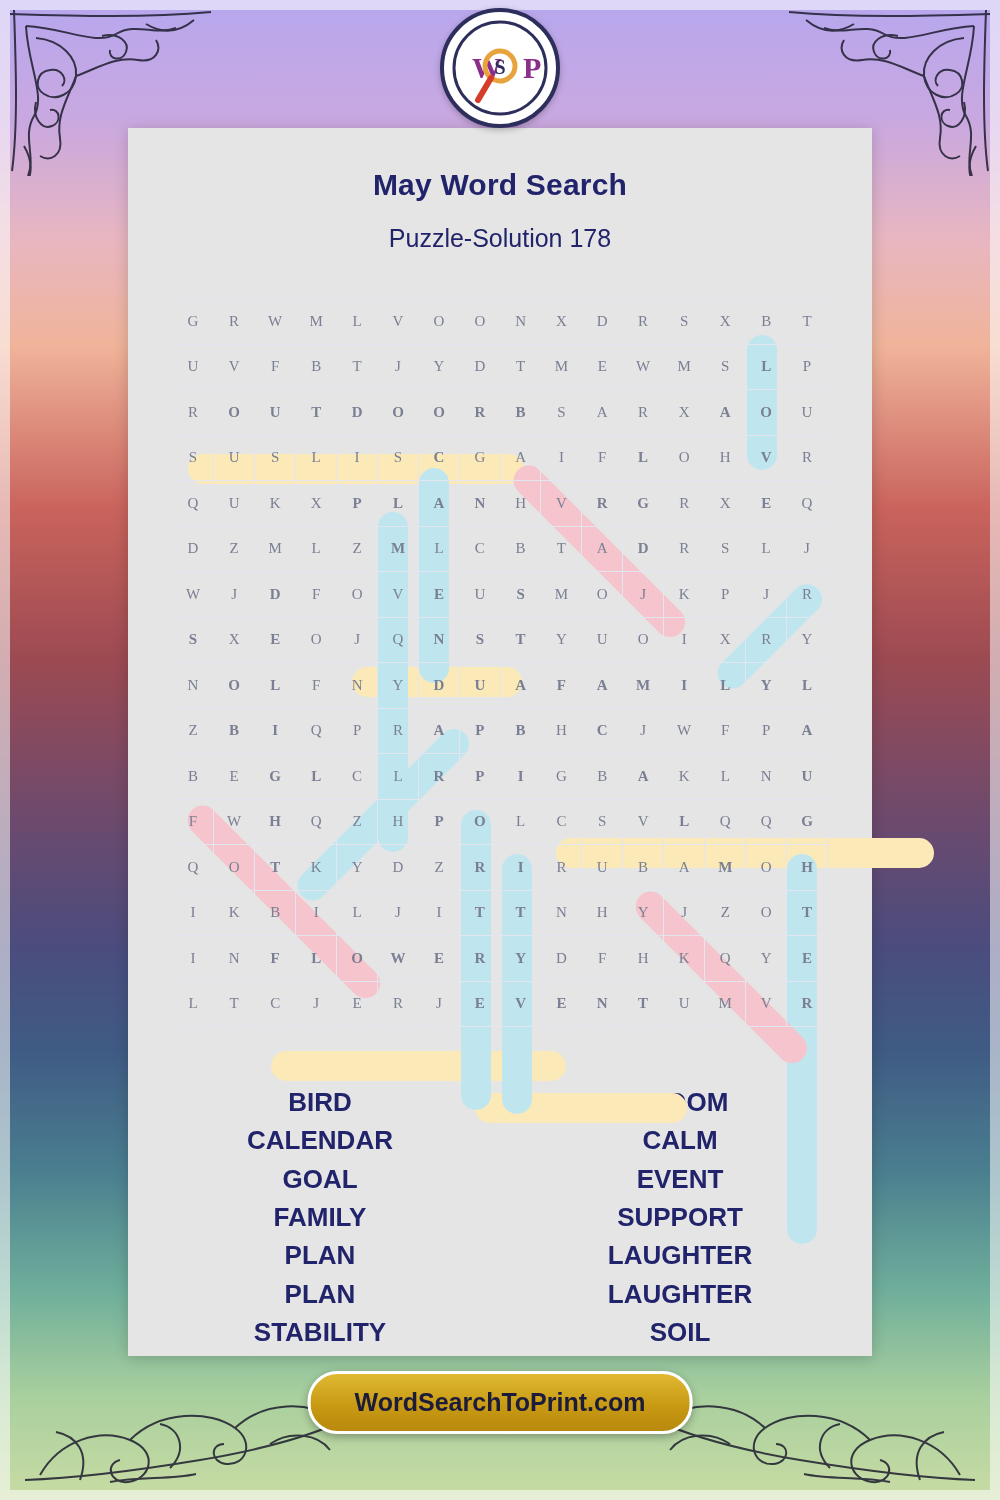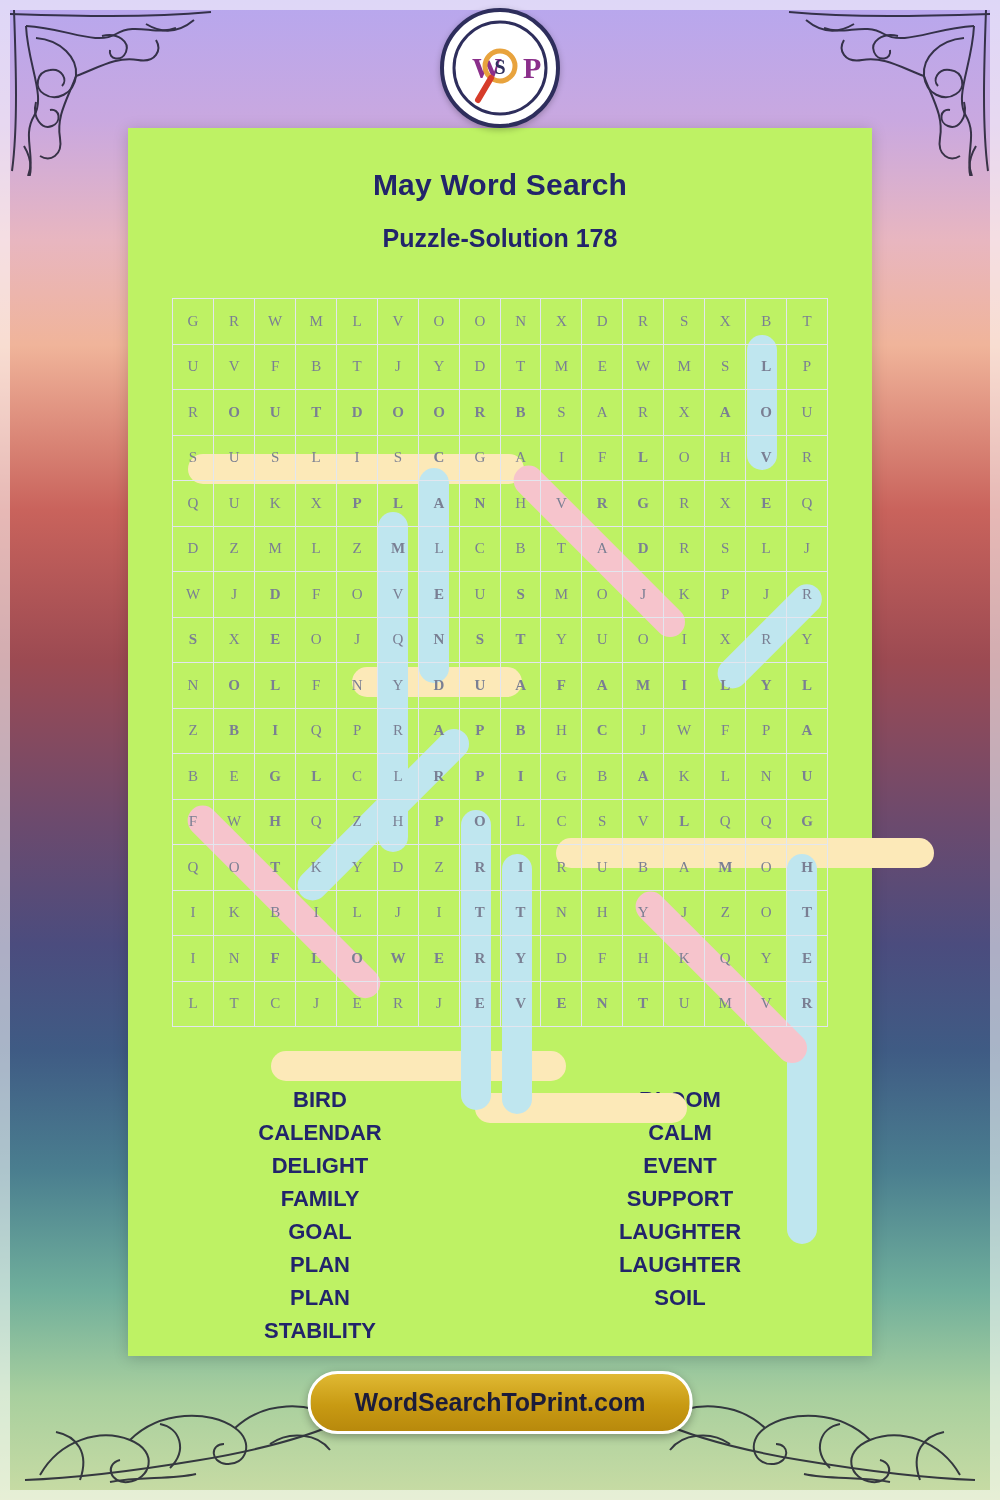--- a/index.html
+++ b/index.html
@@ -39,30 +39,30 @@
   .logo{
     position:absolute;left:50%;top:8px;transform:translateX(-50%);
     width:112px;height:112px;border-radius:50%;
     background:#fff;border:4px solid #2e2e5c;
     display:flex;align-items:center;justify-content:center;
     z-index:6;box-shadow:0 2px 6px rgba(0,0,0,.25);
   }
 
   .sheet{
     position:absolute;left:128px;top:128px;width:744px;height:1228px;
-    background:#bef264;z-index:4;
+    background:#e5e5e5;z-index:4;
     box-shadow:0 2px 14px rgba(0,0,0,.18);
   }
 
   .title{
     text-align:center;color:#22246b;font-weight:bold;font-size:30px;
     margin-top:40px;letter-spacing:.2px;
   }
   .subtitle{
-    text-align:center;color:#22246b;font-weight:bold;font-size:25px;
+    text-align:center;color:#22246b;font-weight:normal;font-size:25px;
     margin-top:22px;
   }
 
   .grid-wrap{position:relative;margin:45px auto 0;width:656px;}
   table.grid{border-collapse:collapse;width:656px;position:relative;z-index:2;}
   table.grid td{
     width:41px;height:42.5px;border:1px solid #e3e6ef;
     text-align:center;vertical-align:middle;
     font-size:15px;color:#7a7f93;font-family:"Liberation Serif", serif;
     position:relative;
@@ -71,21 +71,21 @@
 
   .hl-layer{position:absolute;left:0;top:0;width:656px;height:680px;z-index:1;pointer-events:none;}
   .hl{position:absolute;border-radius:16px;transform-origin:0 50%;}
   .hl.yellow{background:#fce9b8;}
   .hl.blue{background:#bfe6ef;}
   .hl.pink{background:#f6c4cc;}
 
   .words{
     margin:58px auto 0;width:660px;
     display:flex;justify-content:space-between;
-    color:#22246b;font-weight:bold;font-size:22px;text-align:center;
+    color:#22246b;font-weight:bold;font-size:26px;text-align:center;
   }
   .words ul{list-style:none;margin:0;padding:0;width:300px;}
   .words li{margin:0 0 4px 0;line-height:1.32;}
 
   .footer{
     position:absolute;left:50%;bottom:66px;transform:translateX(-50%);
     z-index:6;
     background:linear-gradient(180deg,#e0b933 0%,#c89a13 55%,#b8890c 100%);
     border:3px solid #fff;border-radius:30px;
     padding:14px 44px;color:#1c1c3a;font-weight:bold;font-size:25px;
@@ -482,23 +482,22 @@
             <td class="hit">R</td>
           </tr>
         </tbody>
       </table>
   </div>
 
   <div class="words">
     <ul id="words-left">
         <li>BIRD</li>
         <li>CALENDAR</li>
-        <li>DELIGHT</li>
+        <li>GOAL</li>
         <li>FAMILY</li>
-        <li>GOAL</li>
         <li>PLAN</li>
         <li>PLAN</li>
         <li>STABILITY</li>
       </ul>
     <ul id="words-right">
         <li>BLOOM</li>
         <li>CALM</li>
         <li>EVENT</li>
         <li>SUPPORT</li>
         <li>LAUGHTER</li>

